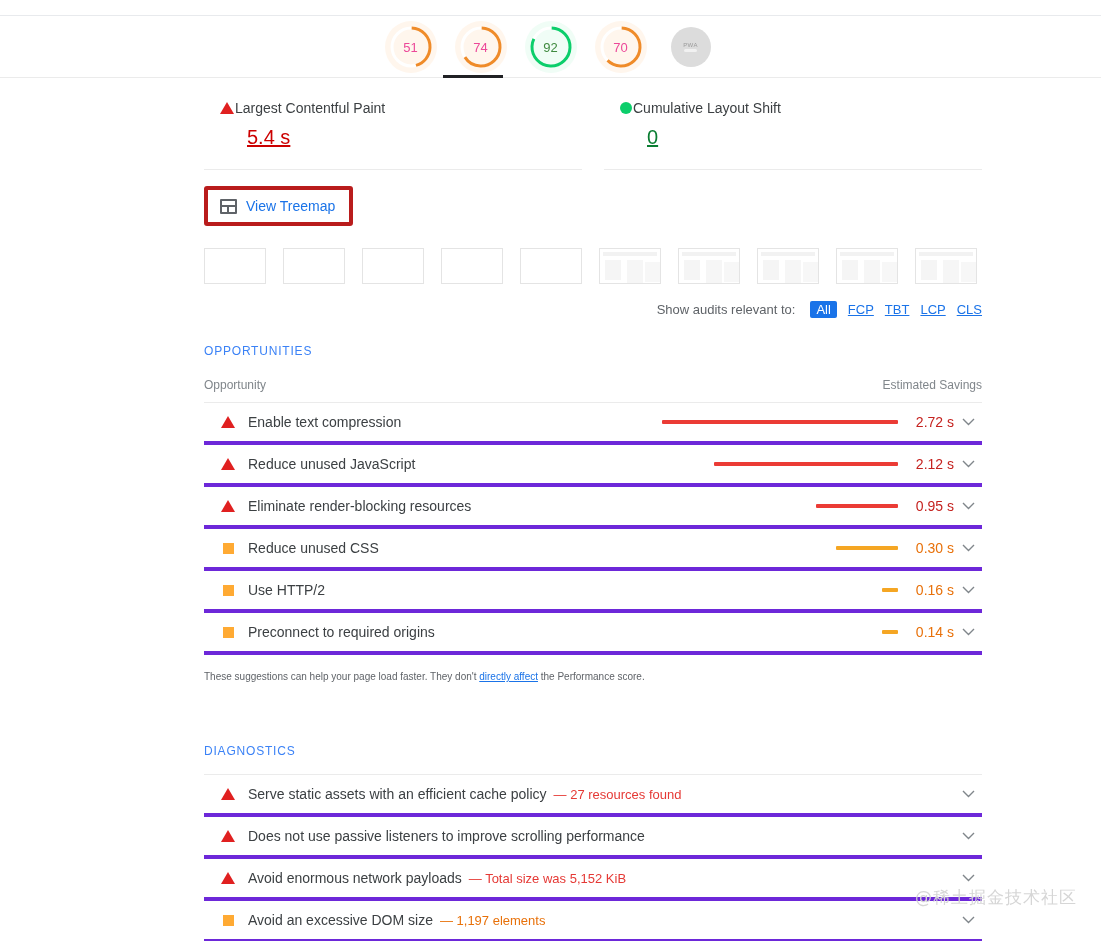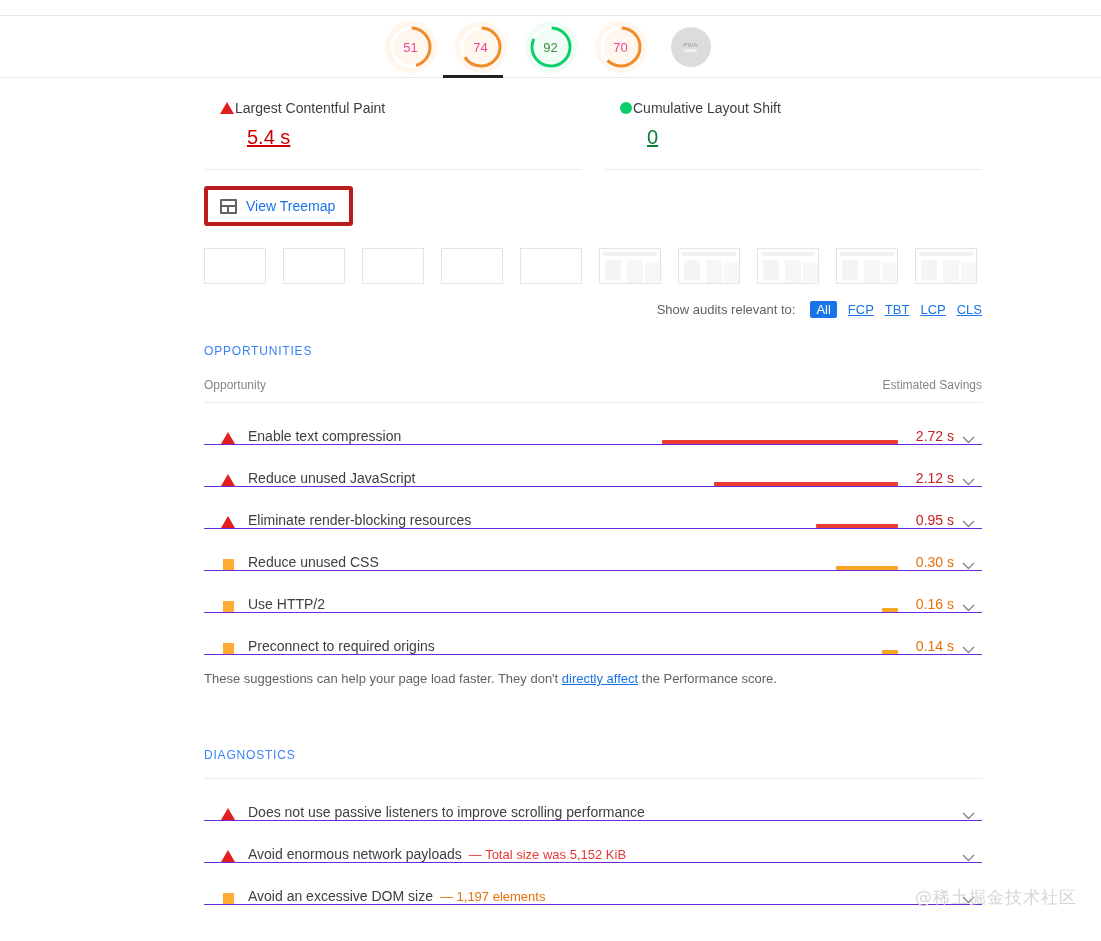--- a/index.html
+++ b/index.html
@@ -92,22 +92,22 @@
     padding:26px 0 0 0;
   }
   .col-head {
     display:flex; justify-content:space-between;
     font-size:12px; color:#80868b; padding:20px 0 10px 0;
   }
 
   
   .audits { border-top:1px solid #ebebeb; }
   .audit-row {
-    display:flex; align-items:flex-end;
-    height:42px; border-bottom:1px solid #6d28d9; padding-left:16px;
+    display:flex; align-items:center;
+    height:42px; border-bottom:4px solid #6d28d9; padding-left:16px;
   }
   .audit-icon { width:16px; display:flex; justify-content:center; flex:0 0 16px; }
   .tri-s { width:0;height:0;border-left:7px solid transparent;border-right:7px solid transparent;border-bottom:12px solid #e02020; }
   .sq-s  { width:11px;height:11px;background:#fa3; }
   .audit-title { font-size:14px; color:#3c4043; margin-left:12px; white-space:nowrap; }
   .audit-sub { font-size:13px; margin-left:7px; white-space:nowrap; }
   .audit-sub.red { color:#e53935; }
   .audit-sub.orange { color:#e8710a; }
   .spacer { flex:1; }
   .bar-area { width:242px; display:flex; justify-content:flex-end; align-items:center; }
@@ -116,21 +116,21 @@
   .bar.orange { background:#f5a623; }
   .savings { width:56px; text-align:right; font-size:14px; }
   .savings.red { color:#c5221f; }
   .savings.orange { color:#e8710a; }
   .chev {
     width:28px; display:flex; justify-content:center; align-items:center;
     color:#80868b; font-size:13px; cursor:pointer;
   }
   .chev svg { display:block; }
 
-  .footnote { font-size:13px; color:#5f6368; padding:16px 0 0 0; }
+  .footnote { font-size:10px; color:#5f6368; padding:16px 0 0 0; }
   .footnote a { color:#1a73e8; }
 
   .watermark {
     position:absolute; right:24px; bottom:32px;
     font-size:17px; color:#d6d6d6; letter-spacing:1px;
     font-family:"DejaVu Sans", sans-serif;
   }
 </style>
 </head>
 <body>
@@ -340,20 +340,33 @@
       <span>These suggestions can help your page load faster. They don't </span><a href="#">directly affect</a><span> the Performance score.</span>
     </div>
 
     <div class="section-title" style="padding-top:62px;">DIAGNOSTICS</div>
     <div style="height:16px;"></div>
     <div class="audits" id="diagnostics">
         <div class="audit-row">
           <span class="audit-icon">
             <span class="tri-s"></span>
           </span>
+          <span class="audit-title">Serve static assets with an efficient cache policy</span>
+          <span class="audit-sub red">— 27 resources found</span>
+          <span class="spacer"></span>
+          <span class="chev">
+            <svg width="13" height="8" viewBox="0 0 13 8">
+              <path d="M1 1 L6.5 6.5 L12 1" fill="none" stroke="#80868b" stroke-width="1.4"></path>
+            </svg>
+          </span>
+        </div>
+        <div class="audit-row">
+          <span class="audit-icon">
+            <span class="tri-s"></span>
+          </span>
           <span class="audit-title">Does not use passive listeners to improve scrolling performance</span>
           <span class="spacer"></span>
           <span class="chev">
             <svg width="13" height="8" viewBox="0 0 13 8">
               <path d="M1 1 L6.5 6.5 L12 1" fill="none" stroke="#80868b" stroke-width="1.4"></path>
             </svg>
           </span>
         </div>
         <div class="audit-row">
           <span class="audit-icon">

